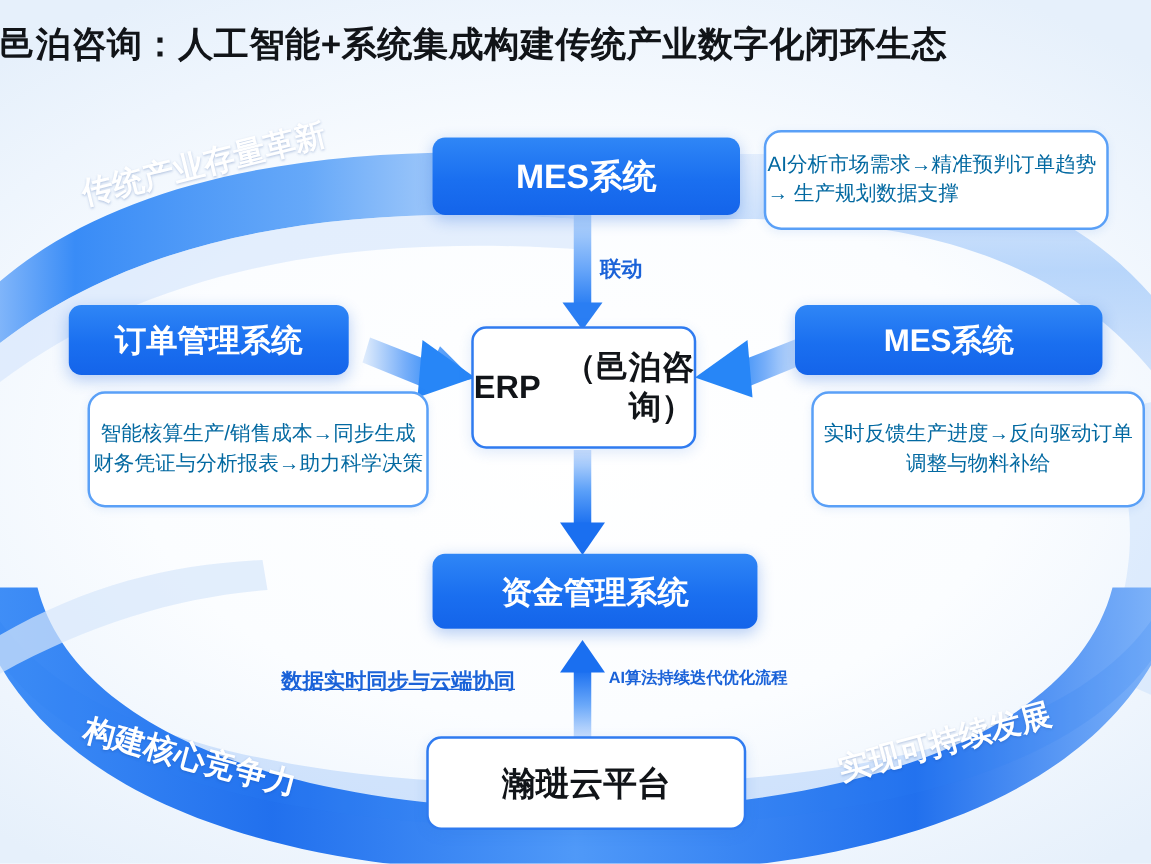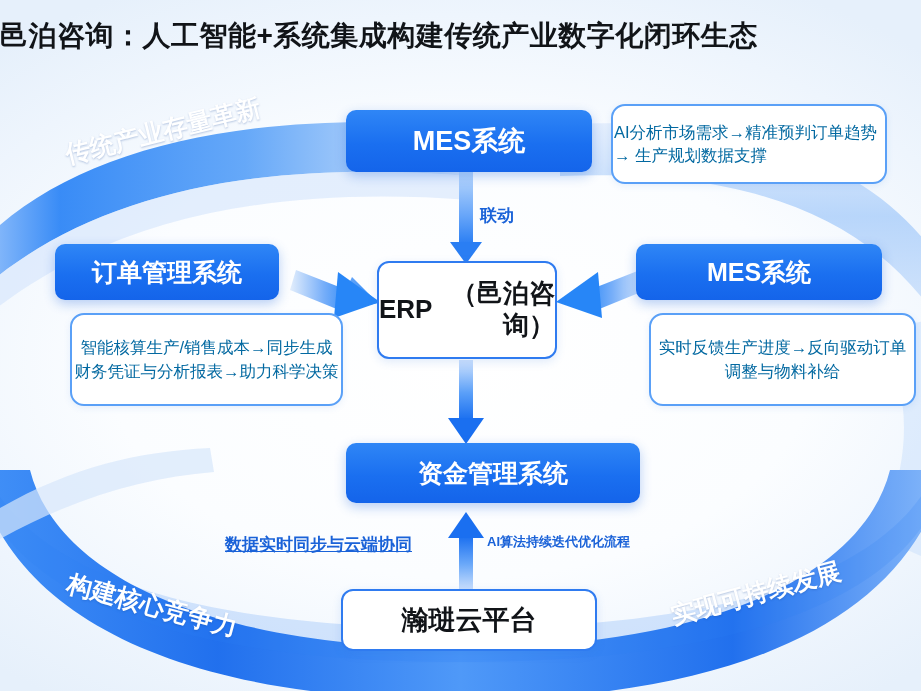--- a/index.html
+++ b/index.html
@@ -56,22 +56,22 @@
     padding:7px 1px;text-align:center;
     display:flex;align-items:center;justify-content:center;
     box-shadow:0 2px 7px rgba(50,120,220,.10);
   }
 
   
   #n-mes-top   {left:346px;top:110px;width:246px;height:62px;font-size:27px;}
   #n-order     {left:55px; top:244px;width:224px;height:56px;font-size:25px;}
   #n-mes-right {left:636px;top:244px;width:246px;height:56px;font-size:25px;}
   #n-erp       {left:377px;top:261px;width:180px;height:98px;font-size:26px;line-height:1.22;flex-direction:row;}
-  #n-fund      {left:346px;top:443px;width:294px;height:60px;font-size:25px;}
-  #n-cloud     {left:341px;top:589px;width:256px;height:62px;font-size:27px;}
+  #n-fund      {left:346px;top:443px;width:260px;height:60px;font-size:25px;}
+  #n-cloud     {left:341px;top:589px;width:256px;height:75px;font-size:27px;}
 
   
   #note-tr{left:611px;top:104px;width:276px;height:80px;text-align:left;justify-content:flex-start;}
   #note-l {left:41px; top:313px;width:273px;height:93px;margin-left:29px;}
   #note-r {left:634px;top:313px;width:267px;height:93px;margin-left:15px;}
 
   
   .conn-label{
     position:absolute;color:#1a62d8;font-weight:bold;white-space:nowrap;
   }

